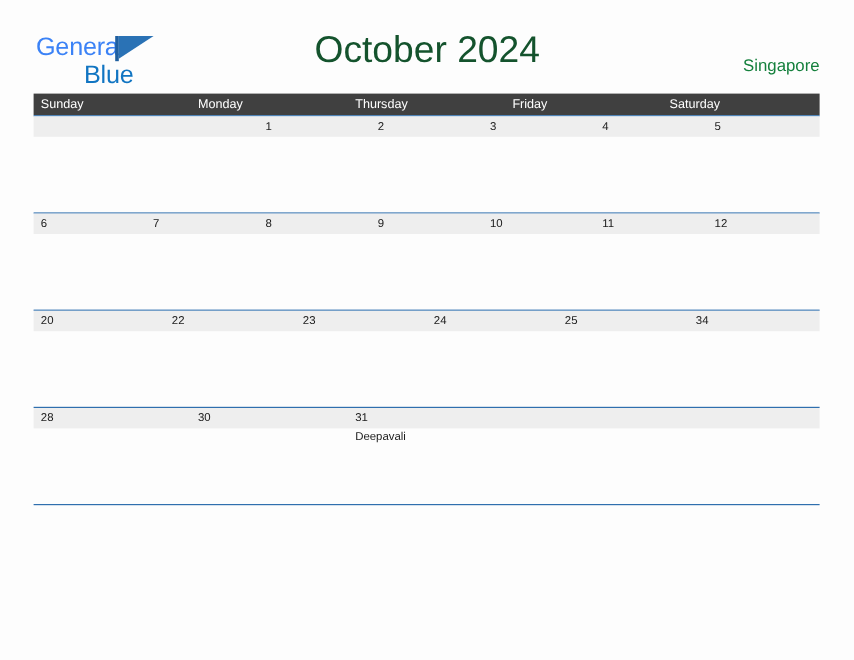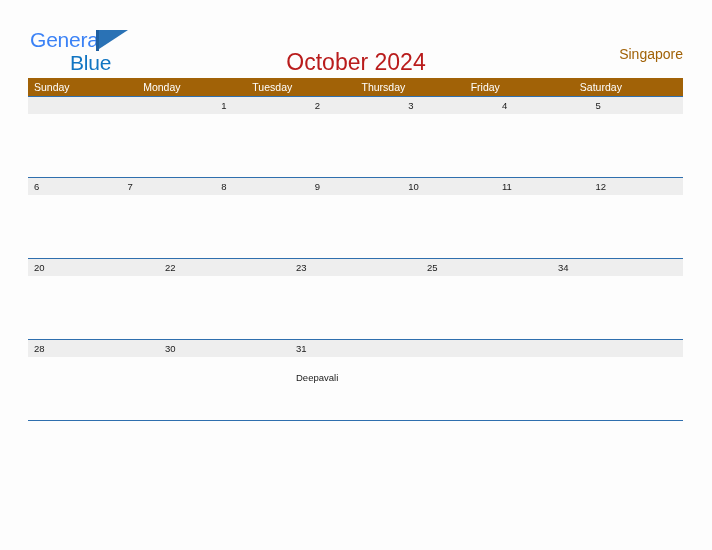--- a/index.html
+++ b/index.html
@@ -79,54 +79,54 @@
     top: 0;
     width: 0;
     height: 0;
     border-top: 19px solid #2a72b5;
     border-right: 29px solid transparent;
   }
 
   .month-title {
     position: absolute;
     left: 0;
-    top: 44px;
+    top: 24px;
     width: 712px;
     text-align: center;
-    font-size: 23px;
+    font-size: 31px;
     line-height: 36px;
-    color: #b91c1c;
+    color: #14532d;
     font-weight: normal;
     font-family: "Liberation Sans", sans-serif;
   }
 
   .region {
     position: absolute;
     right: 29px;
     top: 45px;
     font-size: 14px;
     line-height: 18px;
-    color: #a16207;
+    color: #15803d;
     text-align: right;
     font-family: "Liberation Sans", sans-serif;
   }
 
   
   .calendar {
     position: absolute;
     left: 28px;
     top: 78px;
     width: 655px;
   }
 
   .weekdays {
     display: flex;
     width: 655px;
     height: 18px;
-    background: #a16207;
+    background: #404040;
   }
   .weekday {
     flex: 1 1 0;
     box-sizing: border-box;
     padding-left: 6px;
     font-size: 10.5px;
     line-height: 18px;
     color: #ffffff;
     font-family: "Liberation Sans", sans-serif;
     white-space: nowrap;
@@ -175,21 +175,21 @@
   }
   .day-empty .day-number {
     color: transparent;
   }
   .day-event {
     font-size: 9.5px;
     line-height: 13px;
     color: #1a1a1a;
     font-family: "Liberation Sans", sans-serif;
     display: block;
-    padding-top: 14px;
+    padding-top: 1px;
   }
   .grid-bottom {
     width: 655px;
     height: 0;
     border-top: 1.5px solid #2f6fae;
   }
 </style>
 </head>
 <body>
 
@@ -210,21 +210,20 @@
 
     <div class="region">Singapore</div>
 
   </div>
 
   <div class="calendar">
 
     <div class="weekdays">
       <div class="weekday">Sunday</div>
       <div class="weekday">Monday</div>
-      <div class="weekday">Tuesday</div>
       <div class="weekday">Thursday</div>
       <div class="weekday">Friday</div>
       <div class="weekday">Saturday</div>
     </div>
 
     <div class="week">
       <div class="week-band"></div>
       <div class="week-cells">
         <div class="day day-empty">
             <span class="day-number"></span>
@@ -284,20 +283,23 @@
         <div class="day">
             <span class="day-number">20</span>
           </div>
         <div class="day">
             <span class="day-number">22</span>
           </div>
         <div class="day">
             <span class="day-number">23</span>
           </div>
         <div class="day">
+            <span class="day-number">24</span>
+          </div>
+        <div class="day">
             <span class="day-number">25</span>
           </div>
         <div class="day">
             <span class="day-number">34</span>
           </div>
       </div>
     </div>
 
     <div class="week">
       <div class="week-band"></div>

